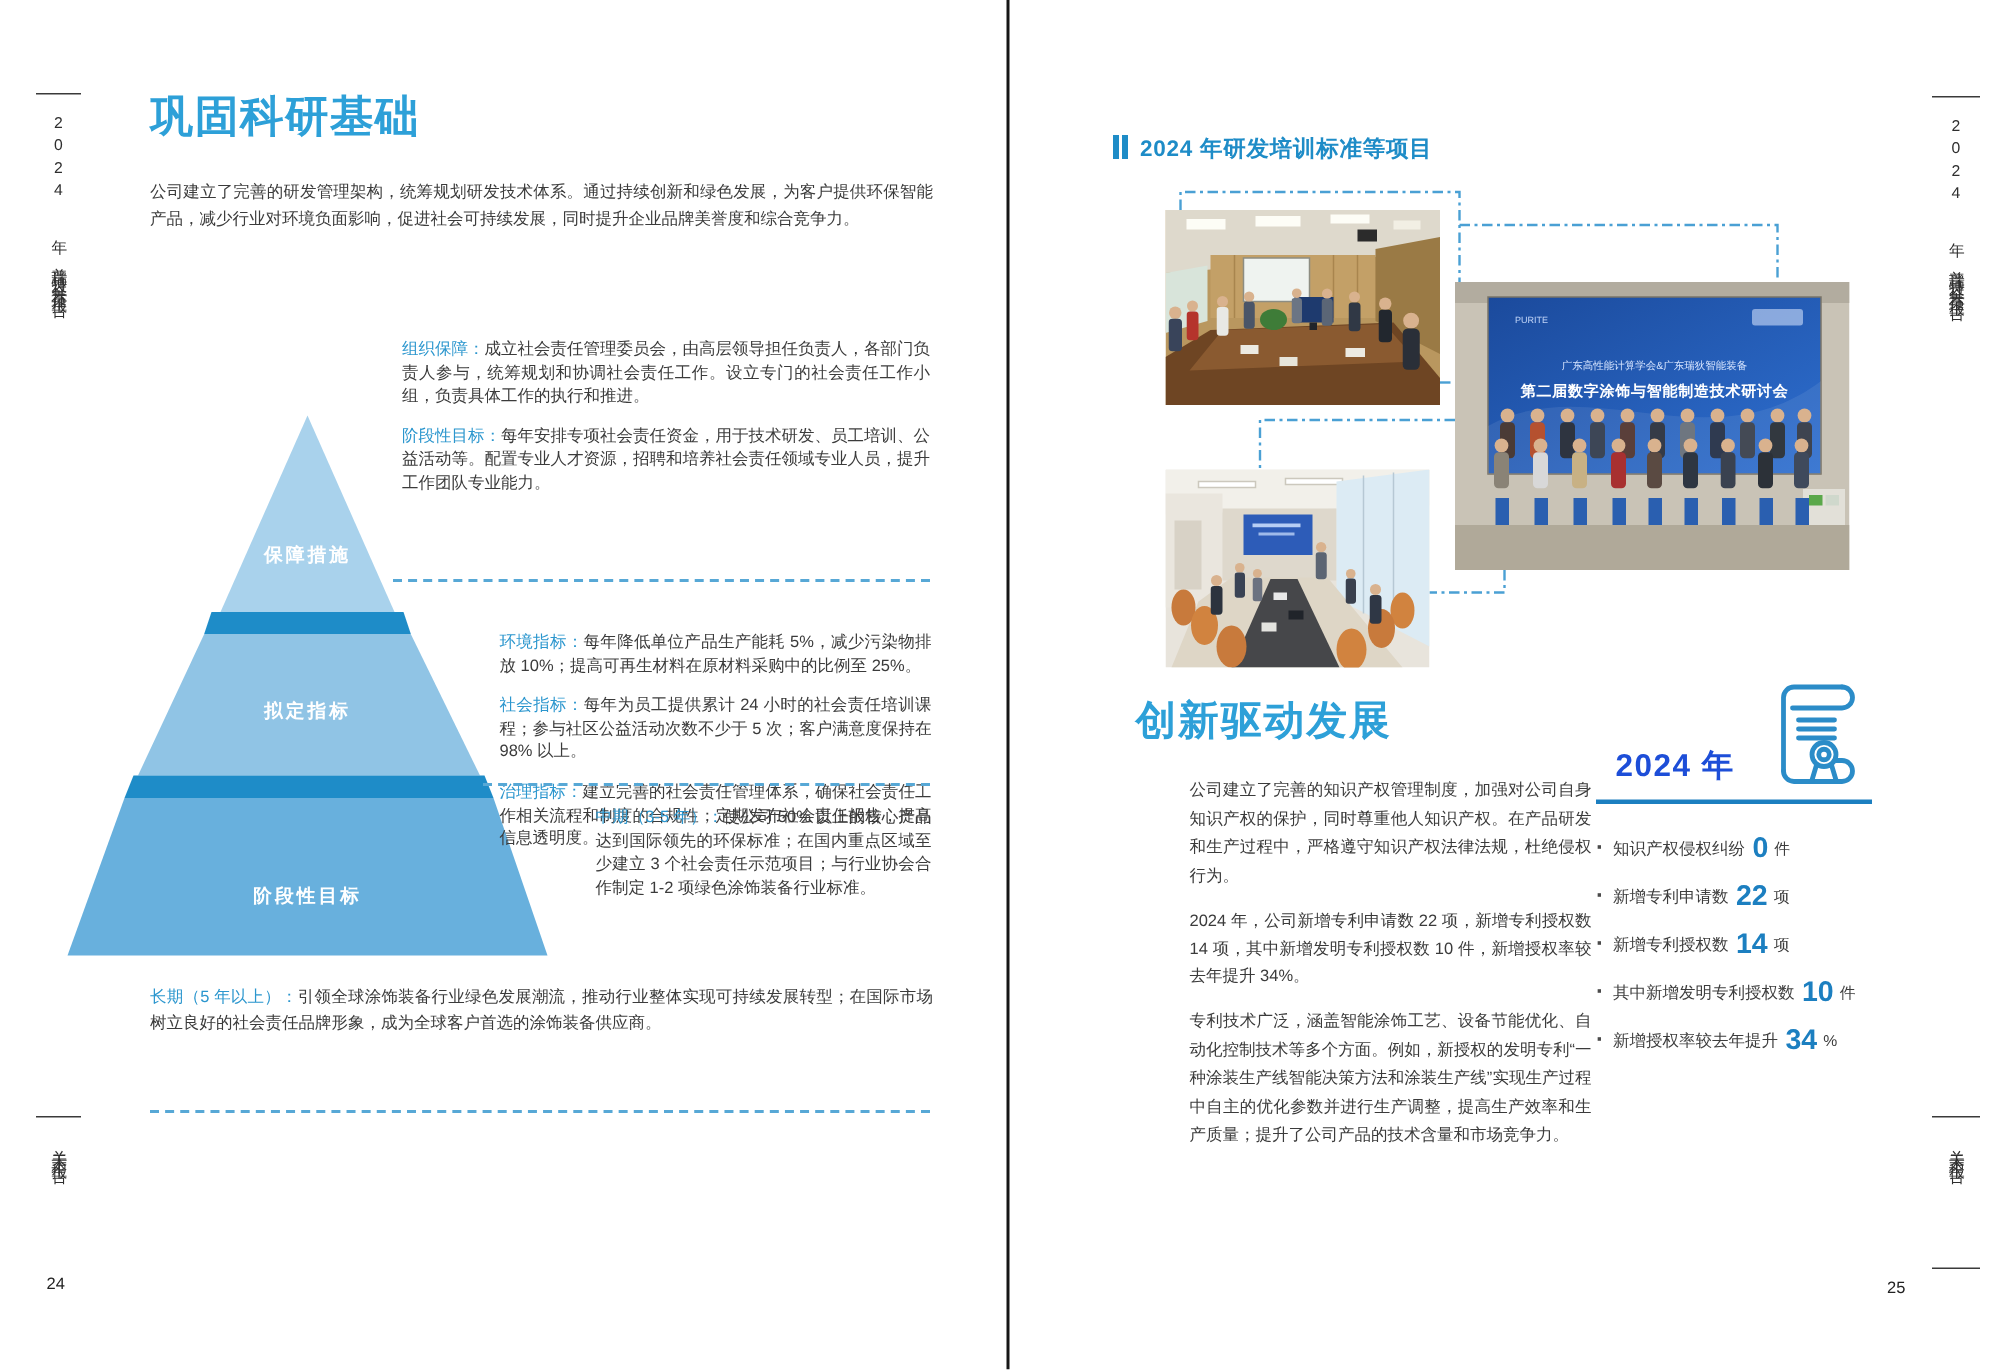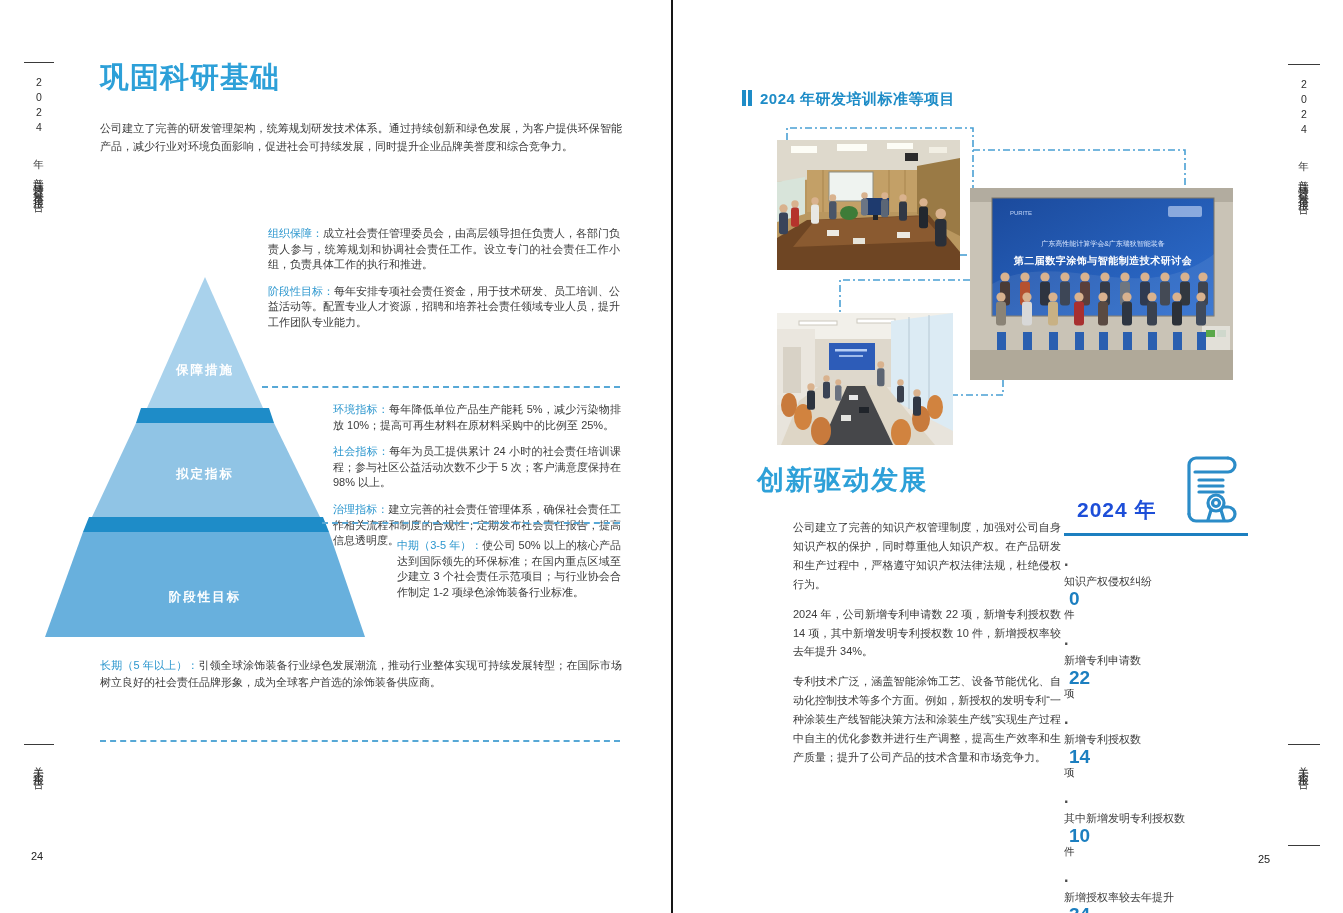--- a/index.html
+++ b/index.html
@@ -42,21 +42,21 @@
   .h2-title { position:absolute; left:757px; top:462px; font-size:27px; font-weight:700;
               color:#2da0d8; letter-spacing:1.5px; }
   .paras { position:absolute; left:793px; top:518px; width:268px; }
   .paras p { font-size:11px; line-height:1.72; text-align:justify; margin-bottom:11px; }
 
   .stats-year { position:absolute; left:1077px; top:496px; font-size:21px; font-weight:700;
                 color:#1d4ed8; letter-spacing:1px; }
   .stats-rule { position:absolute; left:1064px; top:533px; width:184px; height:2.5px; background:#1c7fc0; }
   .cert { position:absolute; left:1180px; top:452px; }
   .stats { position:absolute; left:1064px; top:556px; width:200px; }
-  .stat-item { display:flex; align-items:flex-start; margin-bottom:13px;flex-direction:column; }
+  .stat-item { display:flex; align-items:center; margin-bottom:13px; }
   .stat-item::before { content:"·"; font-weight:700; color:#4a4a4a; margin-right:6px; }
   .stat-label { font-size:11px; color:#3d3d3d; }
   .stat-value { font-size:19px; font-weight:700; color:#1c7fc0; margin:0 4px 0 5px; line-height:1; }
   .stat-unit { font-size:10.5px; color:#3d3d3d; }
 
   svg text { font-family:"Liberation Sans","DejaVu Sans",sans-serif; }
 </style>
 </head>
 <body>
 
@@ -93,21 +93,21 @@
   <text x="165" y="331" text-anchor="middle">阶段性目标</text>
 </svg>
 
 <div class="col" style="left:268px; top:226px; width:352px;">
   <p class="block"><span class="lbl">组织保障：</span><span>成立社会责任管理委员会，由高层领导担任负责人，各部门负责人参与，统筹规划和协调社会责任工作。设立专门的社会责任工作小组，负责具体工作的执行和推进。</span></p>
   <p class="block"><span class="lbl">阶段性目标：</span><span>每年安排专项社会责任资金，用于技术研发、员工培训、公益活动等。配置专业人才资源，招聘和培养社会责任领域专业人员，提升工作团队专业能力。</span></p>
 </div>
 
 <div class="dash" style="left:262px; top:386px; width:358px;"></div>
 
-<div class="col" style="left:333px; top:402px; width:288px;">
+<div class="col" style="left:333px; top:421px; width:288px;">
   <p class="block"><span class="lbl">环境指标：</span><span>每年降低单位产品生产能耗 5%，减少污染物排放 10%；提高可再生材料在原材料采购中的比例至 25%。</span></p>
   <p class="block"><span class="lbl">社会指标：</span><span>每年为员工提供累计 24 小时的社会责任培训课程；参与社区公益活动次数不少于 5 次；客户满意度保持在 98% 以上。</span></p>
   <p class="block"><span class="lbl">治理指标：</span><span>建立完善的社会责任管理体系，确保社会责任工作相关流程和制度的合规性；定期发布社会责任报告，提高信息透明度。</span></p>
 </div>
 
 <div class="dash" style="left:322px; top:522px; width:298px;"></div>
 
 <div class="col" style="left:397px; top:538px; width:224px;">
   <p class="block"><span class="lbl">中期（3-5 年）：</span><span>使公司 50% 以上的核心产品达到国际领先的环保标准；在国内重点区域至少建立 3 个社会责任示范项目；与行业协会合作制定 1-2 项绿色涂饰装备行业标准。</span></p>
 </div>

